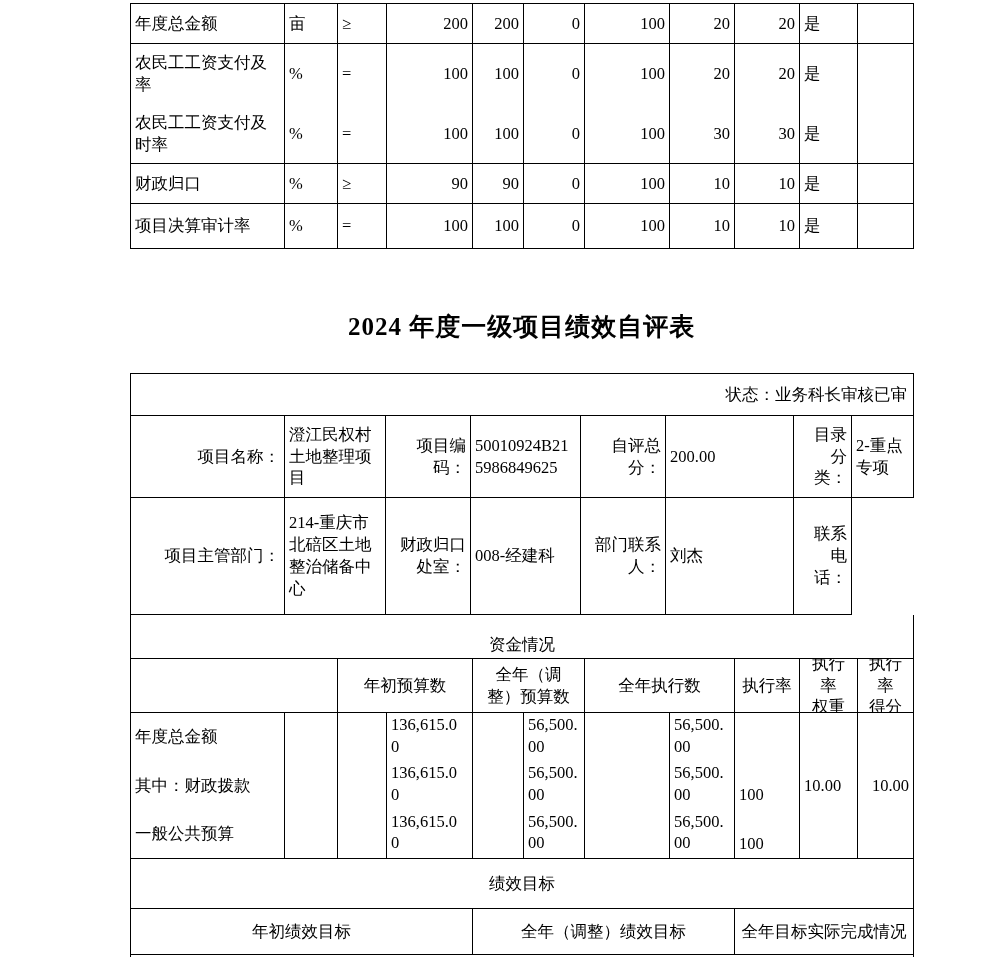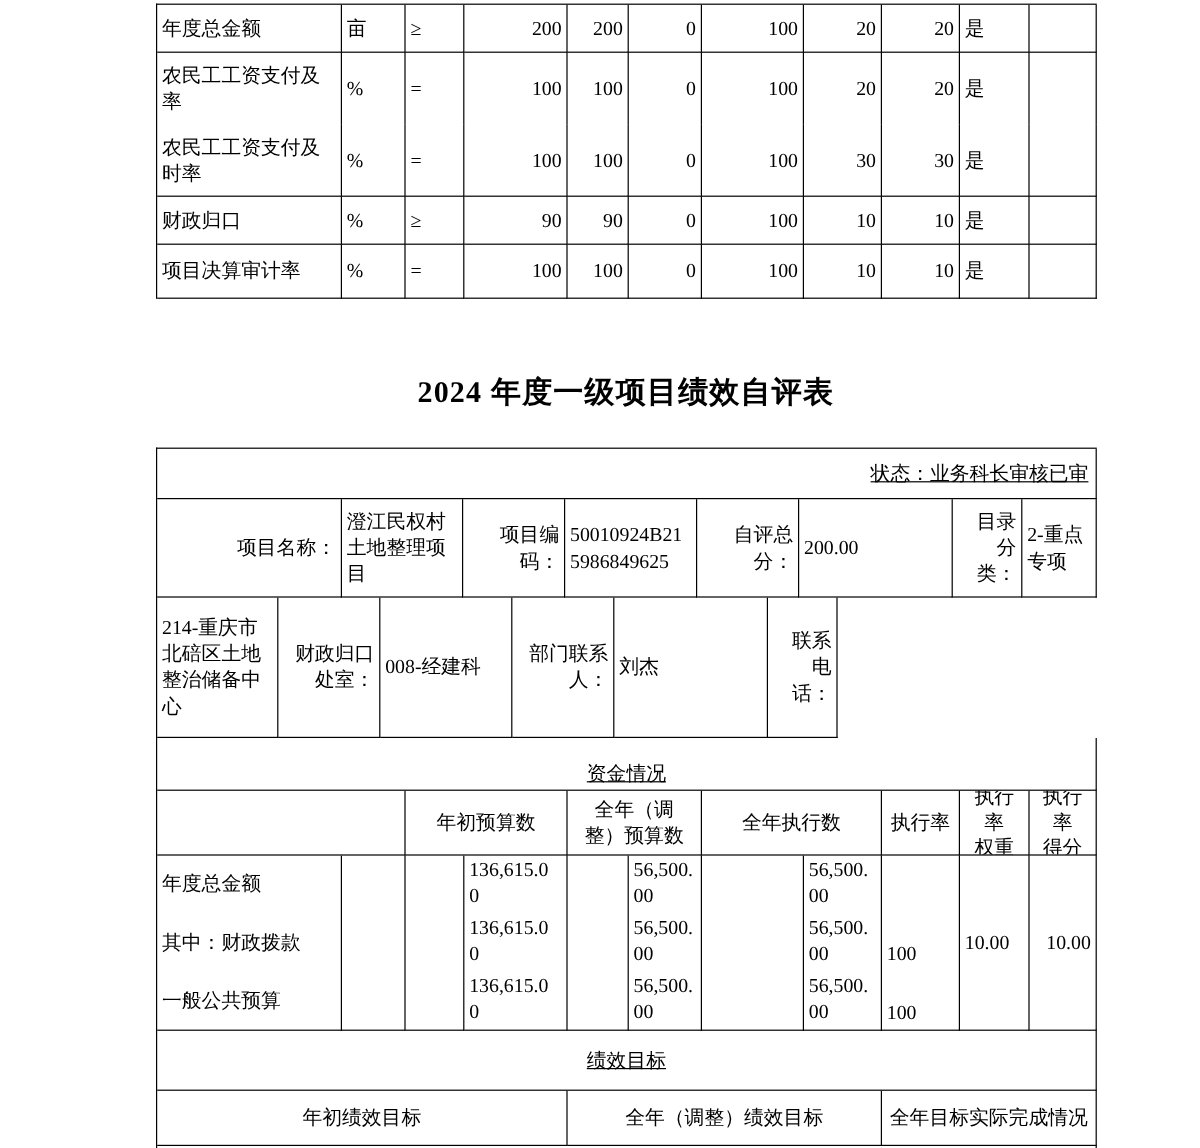--- a/index.html
+++ b/index.html
@@ -30,21 +30,21 @@
   
   .h0{width:207px;} .h1{width:135px;} .h2{width:112px;} .h3{width:150px;}
   .h4{width:65px;} .h5{width:58px;} .h6{width:56px;}
   
   .g0{width:342px;} .g1{width:262px;} .g2{width:179px;}
   
   .ht40{height:40px;} .ht45{height:45px;} .ht60{height:60px;}
   .ht42{height:42px;} .ht82{height:82px;} .ht117{height:117px;}
   .ht44{height:44px;justify-content:flex-end;} .ht54{height:54px;} .ht146{height:146px;}
   .ht50{height:50px;} .ht46{height:46px;} .ht12{height:12px;}
-  .fw{width:783px;text-decoration:underline;}
+  .fw{width:783px;}
   .title{
     font-size:25px;font-weight:bold;text-align:center;letter-spacing:1px;
     font-family:"Liberation Serif","DejaVu Serif",serif;
   }
   
   .stack{justify-content:flex-start;padding:0;}
   .slot{flex:1 1 0;padding:1px 4px;box-sizing:border-box;}
   .slot-mid{display:flex;align-items:center;}
   .slot-end{display:flex;align-items:flex-end;padding-bottom:3px;}
   .statusCell{padding-right:6px;}
@@ -145,20 +145,21 @@
     <div class="cell b4 ht82 ar">自评总
 分：</div>
     <div class="cell b5 ht82 al">200.00</div>
     <div class="cell b6 ht82 ar">目录
 分
 类：</div>
     <div class="cell b7 ht82 al">2-重点专项</div>
   </div>
 
   <div class="row ht117">
+    <div class="cell b0 ht117 ar">项目主管部门：</div>
     <div class="cell b1 ht117 al">214-重庆市北碚区土地整治储备中心</div>
     <div class="cell b2 ht117 ar">财政归口
 处室：</div>
     <div class="cell b3 ht117 al">008-经建科</div>
     <div class="cell b4 ht117 ar">部门联系
 人：</div>
     <div class="cell b5 ht117 al">刘杰</div>
     <div class="cell b6 ht117 ar">联系
 电
 话：</div>

